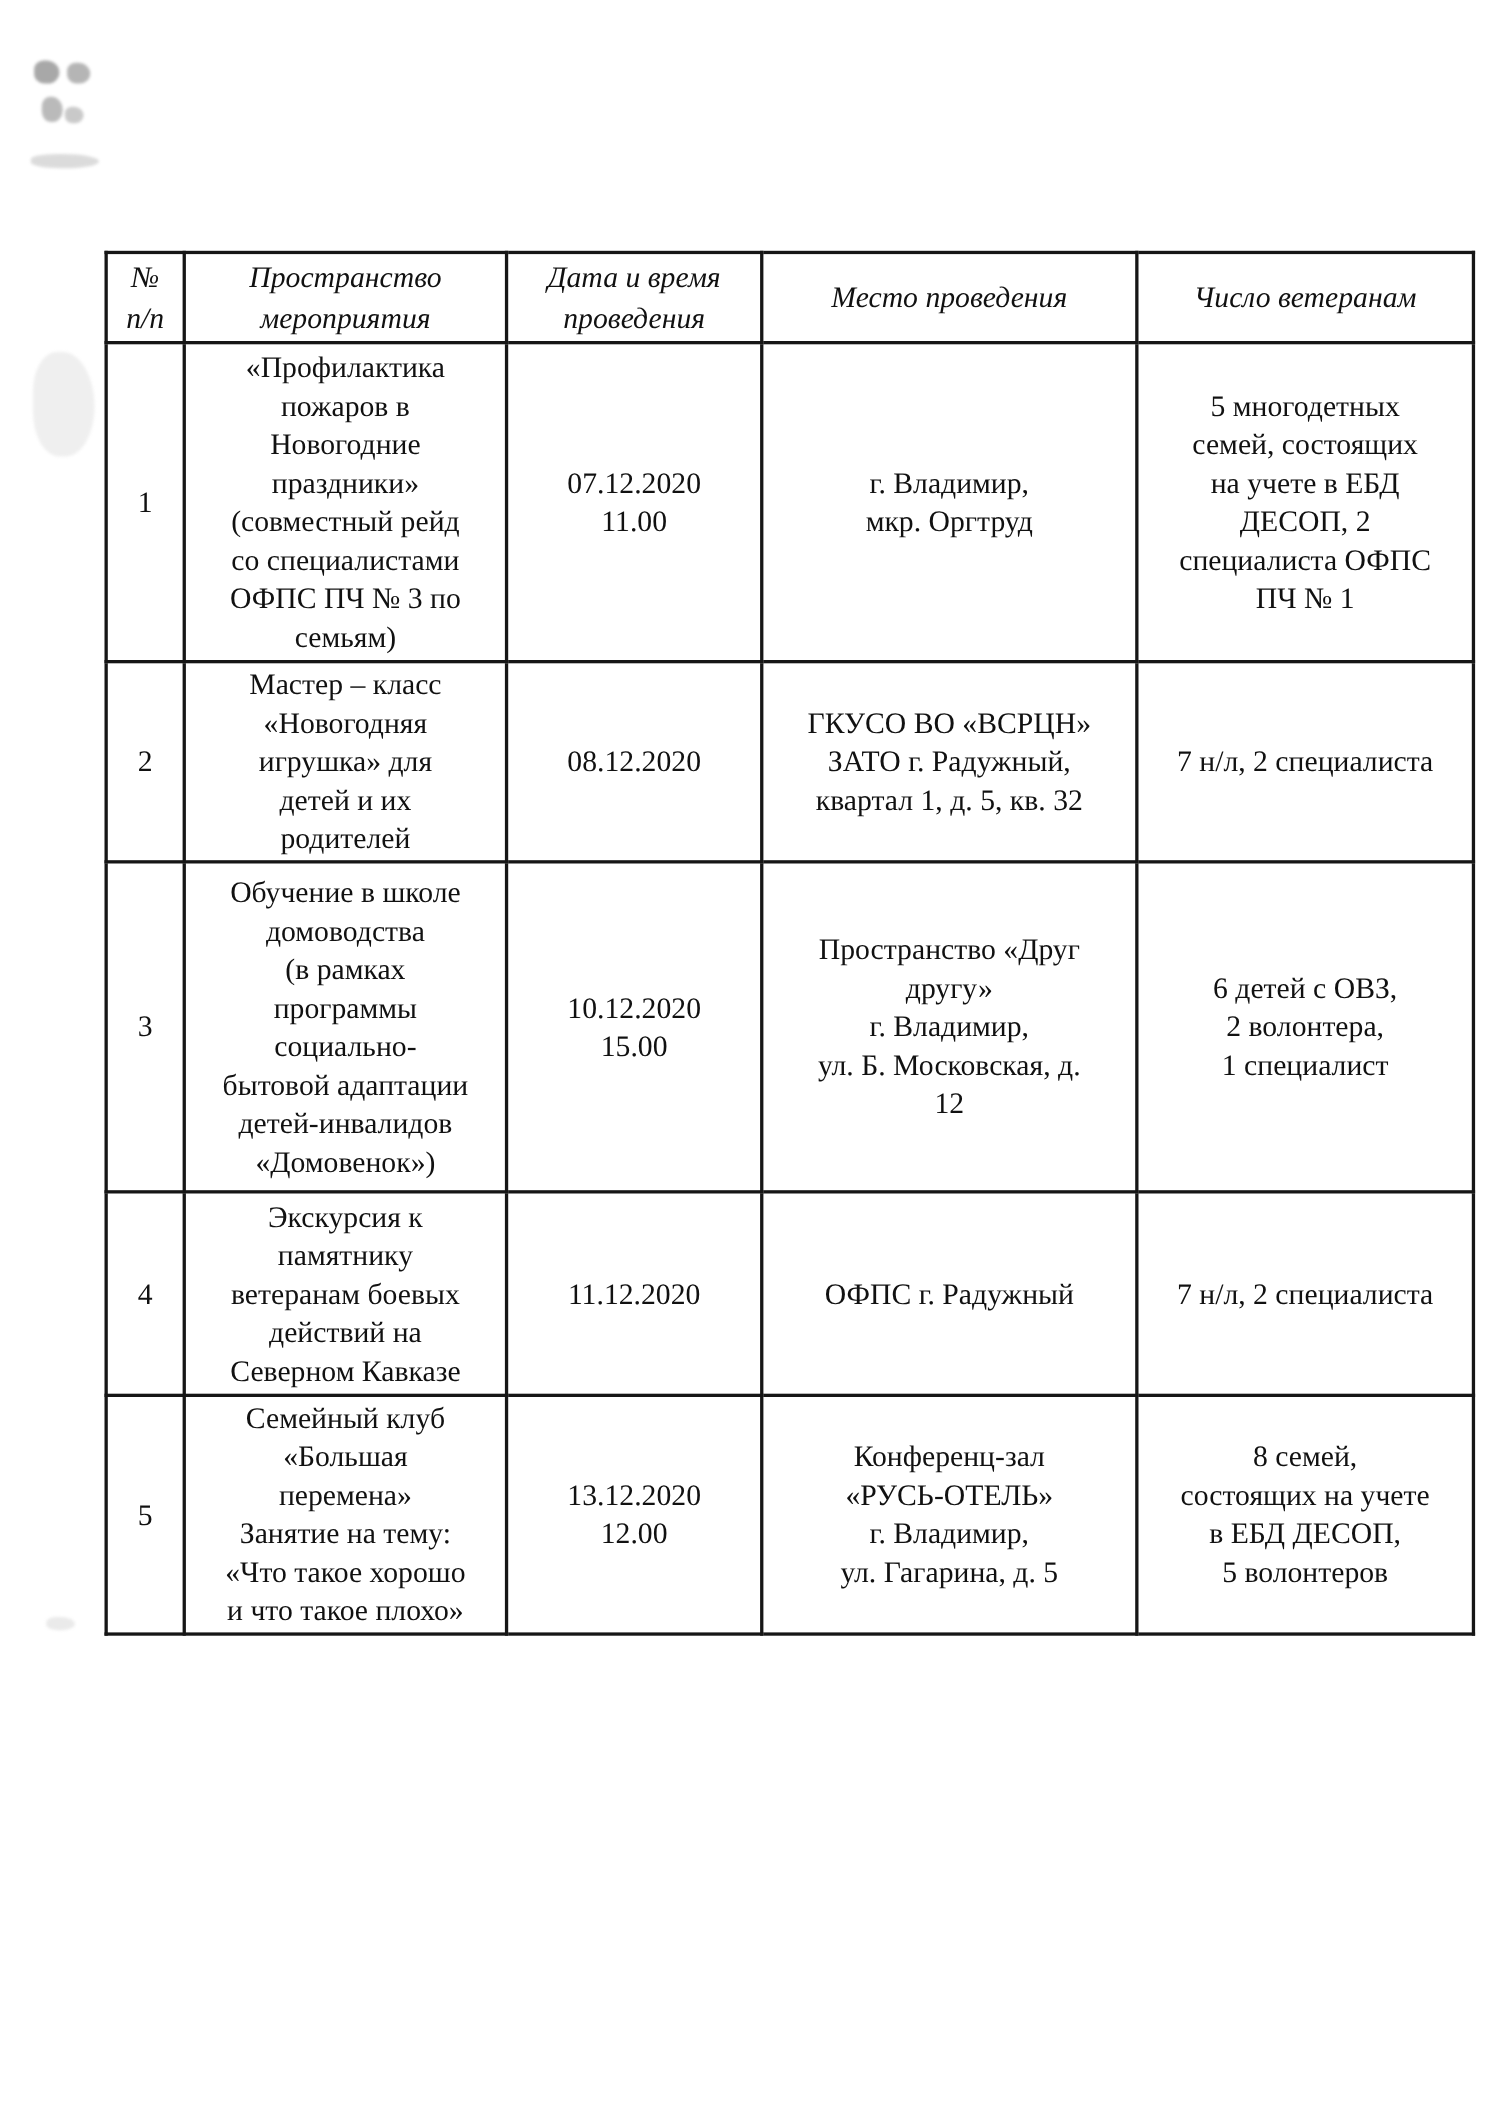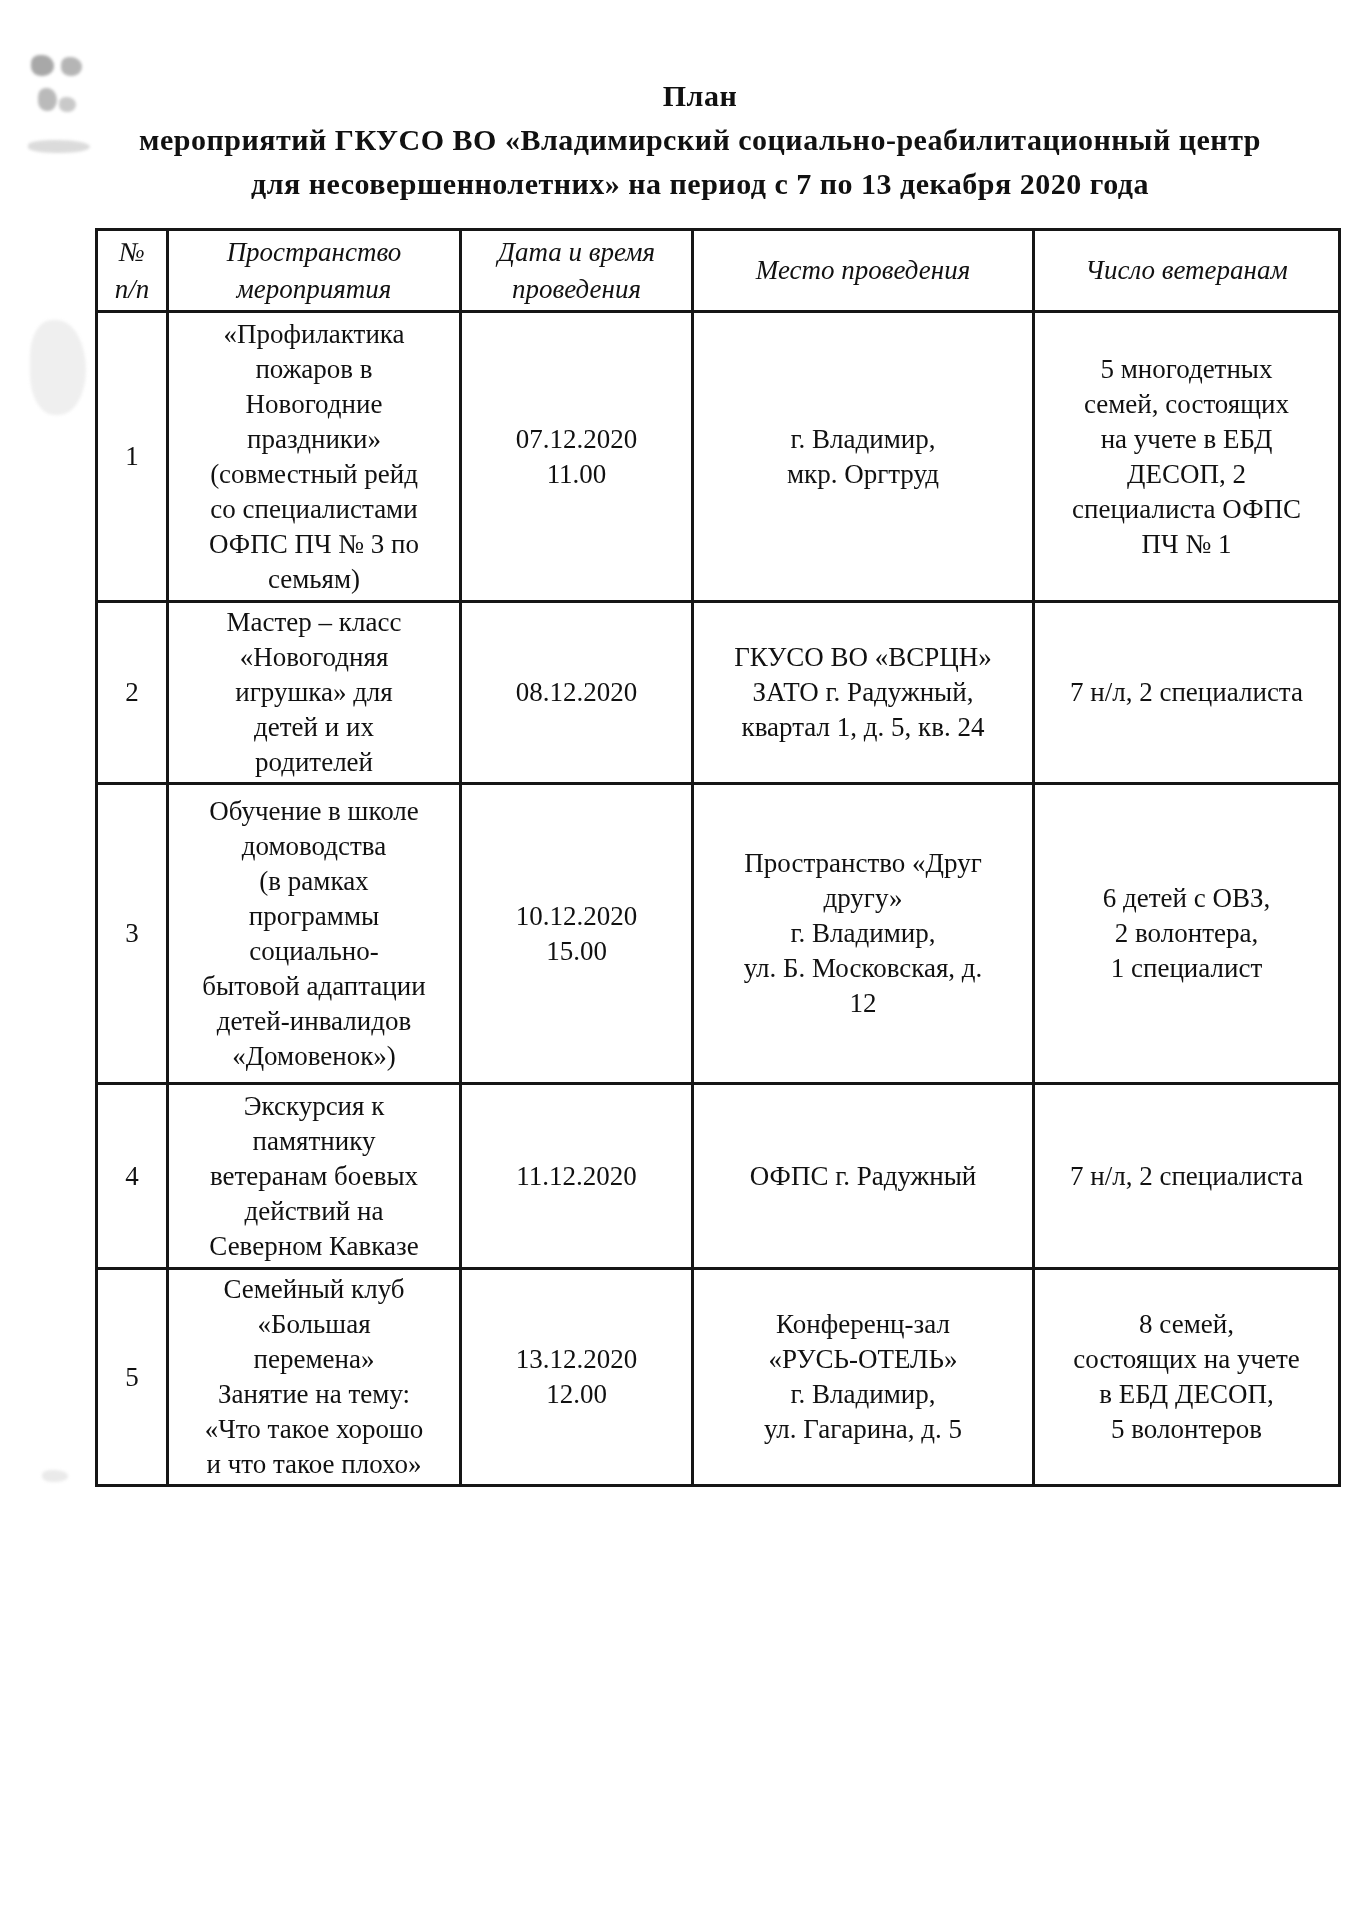--- a/index.html
+++ b/index.html
@@ -84,23 +84,20 @@
 <div class="page">
 
   <div class="artifact a1"></div>
   <div class="artifact a2"></div>
   <div class="artifact a3"></div>
   <div class="artifact a4"></div>
   <div class="artifact a5"></div>
   <div class="artifact a6"></div>
   <div class="artifact a7"></div>
 
-  <div class="doc-title">План
-мероприятий ГКУСО ВО «Владимирский социально-реабилитационный центр
-для несовершеннолетних» на период с 7 по 13 декабря 2020 года</div>
 
   <table class="plan">
     <colgroup>
       <col style="width:71px">
       <col style="width:293px">
       <col style="width:232px">
       <col style="width:341px">
       <col style="width:306px">
     </colgroup>
     <thead>
@@ -140,21 +137,21 @@
       <tr class="row-2">
         <td>2</td>
         <td>Мастер – класс
 «Новогодняя
 игрушка» для
 детей и их
 родителей</td>
         <td>08.12.2020</td>
         <td>ГКУСО ВО «ВСРЦН»
 ЗАТО г. Радужный,
-квартал 1, д. 5, кв. 24</td>
+квартал 1, д. 5, кв. 32</td>
         <td>7 н/л, 2 специалиста</td>
       </tr>
       <tr class="row-3">
         <td>3</td>
         <td>Обучение в школе
 домоводства
 (в рамках
 программы
 социально-
 бытовой адаптации

